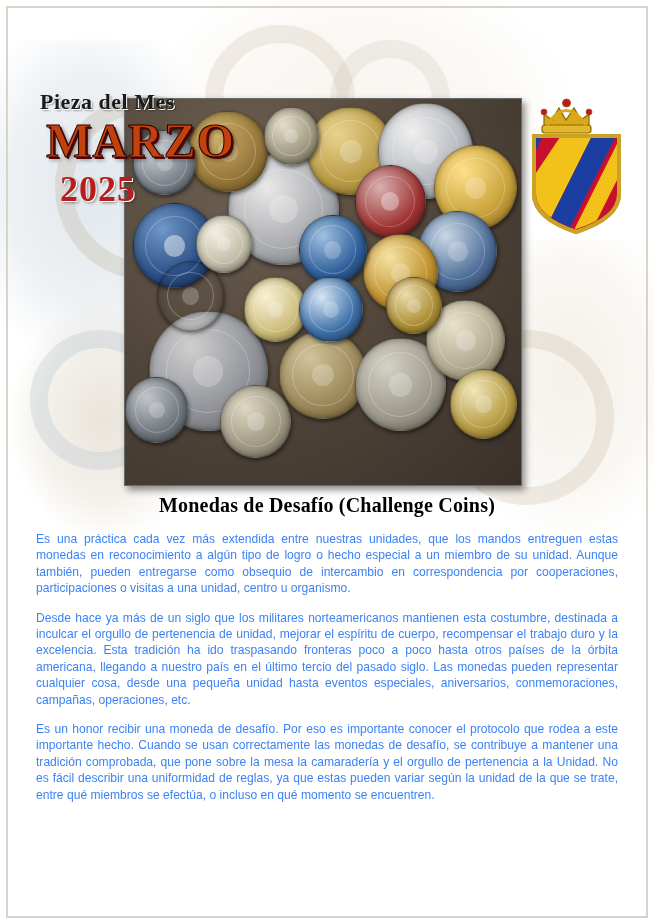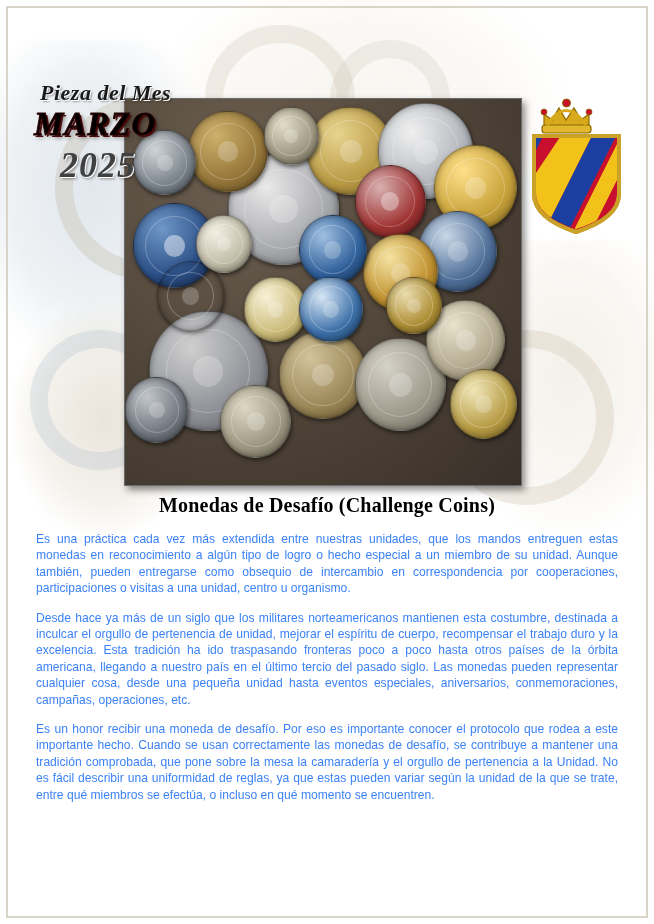--- a/index.html
+++ b/index.html
@@ -75,50 +75,49 @@
   .wm-ring.r1 { left: 55px; top: 95px; width: 185px; height: 185px; }
   .wm-ring.r2 { left: 205px; top: 25px; width: 150px; height: 150px; border-color: rgba(205,195,175,0.28);}
   .wm-ring.r3 { right: 40px; top: 330px; width: 175px; height: 175px; border-color: rgba(200,188,165,0.28);}
   .wm-ring.r4 { left: 30px; top: 330px; width: 140px; height: 140px; border-color: rgba(170,185,200,0.26);}
   .wm-ring.r5 { left: 330px; top: 40px; width: 120px; height: 120px; border-color: rgba(205,198,180,0.26);}
 
   
   .title-block {
     position: absolute;
     left: 34px;
-    top: 80px;
+    top: 89px;
     z-index: 20;
-    font-style: italic;
   }
   .t-pieza {
     font-family: "Liberation Serif", serif;
     font-weight: bold;
     font-size: 22px;
     letter-spacing: 0.5px;
     color: #1a1a1a;
     text-shadow: 1px 1px 0 #ffffff, 2px 2px 2px rgba(0,0,0,0.35);
     margin: 0 0 2px 6px;
   }
   .t-mes {
     font-family: "Liberation Serif", serif;
     font-weight: bold;
-    font-size: 33px;
+    font-size: 48px;
     line-height: 1.0;
-    color: #000000;
+    color: #c2410c;
     -webkit-text-stroke: 1px #2b0000;
     text-shadow: 2px 2px 0 #4a0c0c, 3px 3px 4px rgba(0,0,0,0.45);
-    margin: 0 0 2px 0;
+    margin: 0 0 2px 12px;
     letter-spacing: 1px;
   }
   .t-year {
     font-family: "Liberation Serif", serif;
     font-weight: bold;
     font-size: 36px;
     line-height: 1.0;
-    color: #404040;
+    color: #b91c1c;
     text-shadow: 1px 1px 0 #ffffff, 2px 2px 3px rgba(0,0,0,0.40);
     margin: 6px 0 0 26px;
     letter-spacing: 1px;
   }
 
   
   .coa {
     position: absolute;
     right: 28px;
     top: 86px;

